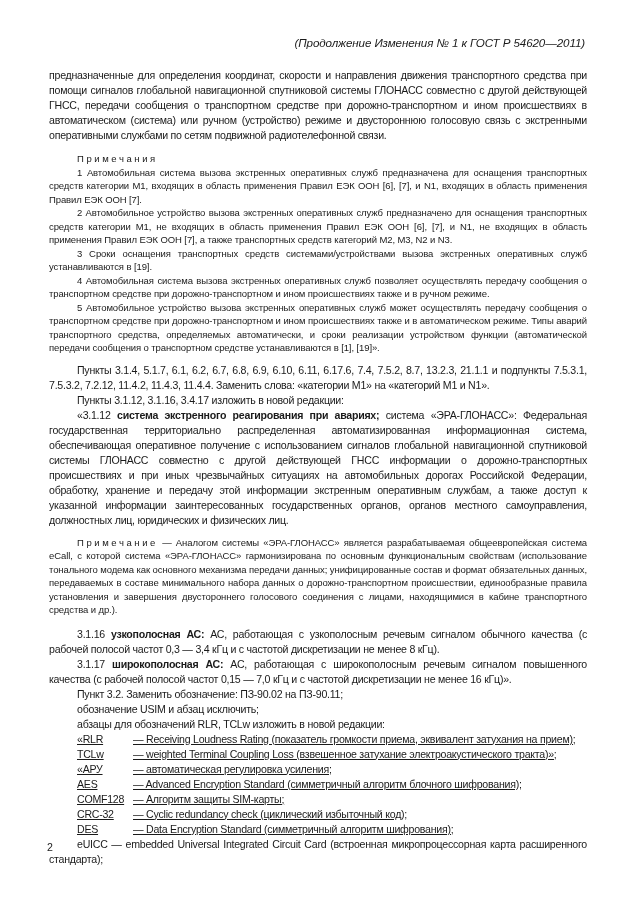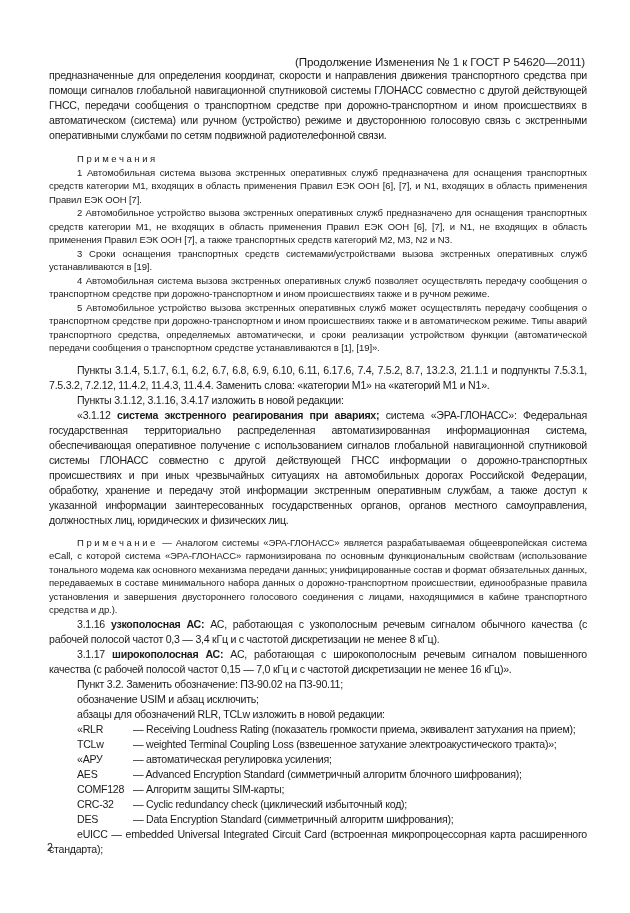--- a/index.html
+++ b/index.html
@@ -1,28 +1,28 @@
 <!DOCTYPE html>
 <html><head>
 <meta charset="utf-8">
 <style>
   html, body { margin: 0; padding: 0; background: #ffffff; }
   body { width: 630px; height: 913px; position: relative; overflow: hidden; color: #1a1a1a; }
   .page { position: absolute; left: 47px; top: 0; width: 538px; font-family: "Liberation Sans", sans-serif; }
-  .header { position: absolute; right: 0; top: 55px; font-size: 11.6px; letter-spacing: -0.1px; white-space: nowrap; margin-left: 41px; }
+  .header { position: absolute; right: 0; top: 36px; font-style: italic; font-size: 11.6px; letter-spacing: -0.1px; white-space: nowrap; margin-left: 41px; }
   .body-text { position: absolute; left: 2px; top: 68px; width: 538px; font-size: 10.6px; line-height: 15px; letter-spacing: -0.25px; }
   .p { margin: 0; text-align: justify; text-align-last: auto; }
   .ind { text-indent: 28px; }
   .notes { font-size: 9.5px; line-height: 13.5px; letter-spacing: -0.1px; }
   .spaced { letter-spacing: 2.6px; }
   .gap-s { margin-top: 9px; }
   .gap-m { margin-top: 8px; }
-  .gap-l { }
+  .gap-l { margin-top: 10px; }
   b { font-weight: bold; }
-  .abbr { display: flex; padding-left: 28px; }
+  .abbr { display: flex; padding-left: 28px; text-decoration: underline; }
   .abbr .k { width: 56px; flex: none; white-space: nowrap; }
   .abbr .v { flex: 1; }
   .page-num { position: absolute; left: 0; top: 841px; font-size: 10.6px; }
 </style>
 </head>
 <body>
 
 <div class="page">
   <div class="header">(Продолжение Изменения № 1 к ГОСТ Р 54620—2011)</div>
 

